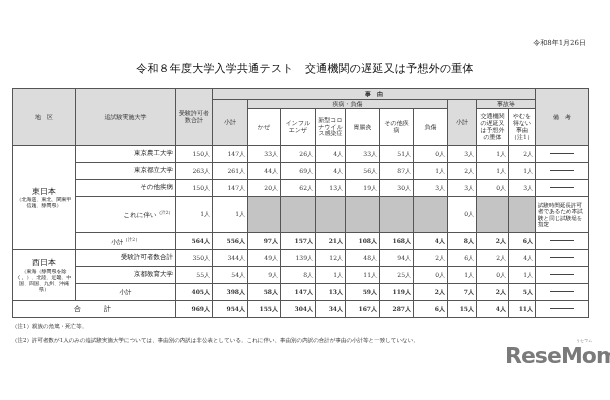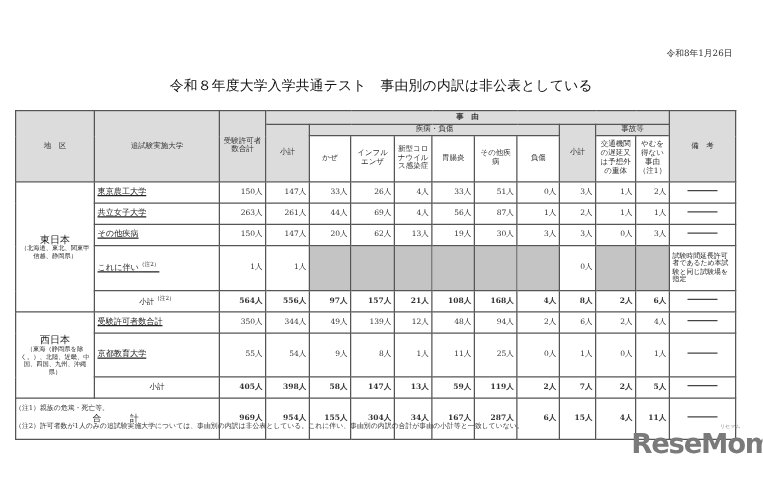--- a/index.html
+++ b/index.html
@@ -7,37 +7,37 @@
          font-family: "DejaVu Serif", "Liberation Serif", serif; color:#222; }
   .date { position:absolute; right:24px; top:38px; font-size:7px; color:#333; }
   .title { position:absolute; left:0; width:610px; top:61px; text-align:center; font-size:11px; color:#111; letter-spacing:0.2px; }
   table.main { position:absolute; left:12px; top:88px; border-collapse:collapse; table-layout:fixed; width:576px; font-size:6px; }
   table.main td { border:1px solid #555; padding:0 2px; overflow:hidden; line-height:1.15; }
   .hd { background:#dcdcdc; text-align:center; color:#333; }
   .hd-white { background:#fff; text-align:center; color:#333; }
   .num { text-align:right; color:#333; font-size:6px; }
   .bold { font-weight:bold; }
   .grey { background:#c4c4c4; }
-  .uni { text-align:left; color:#222; font-size:6.5px;text-decoration:underline; }
+  .uni { text-align:right; color:#222; font-size:6.5px; }
   .region { text-align:center; color:#222;border-radius:26px; }
   .region .big { font-size:8px; display:block; }
   .region .small { font-size:5px; display:block; line-height:1.2; }
   .dash { display:inline-block; width:24px; border-top:1px solid #444; vertical-align:middle; }
   .thick-top td { border-top:2px solid #444; }
   .remark { font-size:5.5px; text-align:left; line-height:1.25; color:#222; }
   sup { font-size:4.5px; }
   .notes { position:absolute; left:12px; font-size:5.5px; color:#333; }
   .logo { position:absolute; left:505px; top:343px; font-family:"DejaVu Sans","Liberation Sans",sans-serif; font-weight:bold; font-size:22px; color:#7a7a7a; letter-spacing:-1px; }
   .logo-kana { position:absolute; left:576px; top:338px; font-size:4px; color:#888; font-family:"DejaVu Sans",sans-serif; }
 </style>
 </head>
 <body>
 
 <div class="date">令和8年1月26日</div>
-<div class="title">令和８年度大学入学共通テスト　事由別の内訳は非公表としている</div>
+<div class="title">令和８年度大学入学共通テスト　交通機関の遅延又は予想外の重体</div>
 
 <table class="main">
   <colgroup>
     <col style="width:63px">
       <col style="width:100px">
       <col style="width:37px">
     <col style="width:35px">
       <col style="width:33px">
       <col style="width:35px">
       <col style="width:30px">
@@ -87,21 +87,21 @@
     <td class="num">4人</td>
     <td class="num">33人</td>
     <td class="num">51人</td>
     <td class="num">0人</td>
     <td class="num">3人</td>
     <td class="num">1人</td>
     <td class="num">2人</td>
     <td style="text-align:center"><span class="dash"></span></td>
   </tr>
   <tr style="height:17px">
-    <td class="uni">共立女子大学</td>
+    <td class="uni">東京都立大学</td>
     <td class="num">263人</td>
     <td class="num">261人</td>
     <td class="num">44人</td>
     <td class="num">69人</td>
     <td class="num">4人</td>
     <td class="num">56人</td>
     <td class="num">87人</td>
     <td class="num">1人</td>
     <td class="num">2人</td>
     <td class="num">1人</td>
@@ -166,21 +166,21 @@
     <td class="num">139人</td>
     <td class="num">12人</td>
     <td class="num">48人</td>
     <td class="num">94人</td>
     <td class="num">2人</td>
     <td class="num">6人</td>
     <td class="num">2人</td>
     <td class="num">4人</td>
     <td style="text-align:center"><span class="dash"></span></td>
   </tr>
-  <tr style="height:35px">
+  <tr style="height:17px">
     <td class="uni">京都教育大学</td>
     <td class="num">55人</td>
     <td class="num">54人</td>
     <td class="num">9人</td>
     <td class="num">8人</td>
     <td class="num">1人</td>
     <td class="num">11人</td>
     <td class="num">25人</td>
     <td class="num">0人</td>
     <td class="num">1人</td>
@@ -197,21 +197,21 @@
     <td class="num bold">13人</td>
     <td class="num bold">59人</td>
     <td class="num bold">119人</td>
     <td class="num bold">2人</td>
     <td class="num bold">7人</td>
     <td class="num bold">2人</td>
     <td class="num bold">5人</td>
     <td style="text-align:center"><span class="dash"></span></td>
   </tr>
 
-  <tr class="thick-top" style="height:33px">
+  <tr class="thick-top" style="height:17px">
     <td colspan="2" style="text-align:center; font-size:7px; letter-spacing:3px">合　　計</td>
     <td class="num bold">969人</td>
     <td class="num bold">954人</td>
     <td class="num bold">155人</td>
     <td class="num bold">304人</td>
     <td class="num bold">34人</td>
     <td class="num bold">167人</td>
     <td class="num bold">287人</td>
     <td class="num bold">6人</td>
     <td class="num bold">15人</td>

